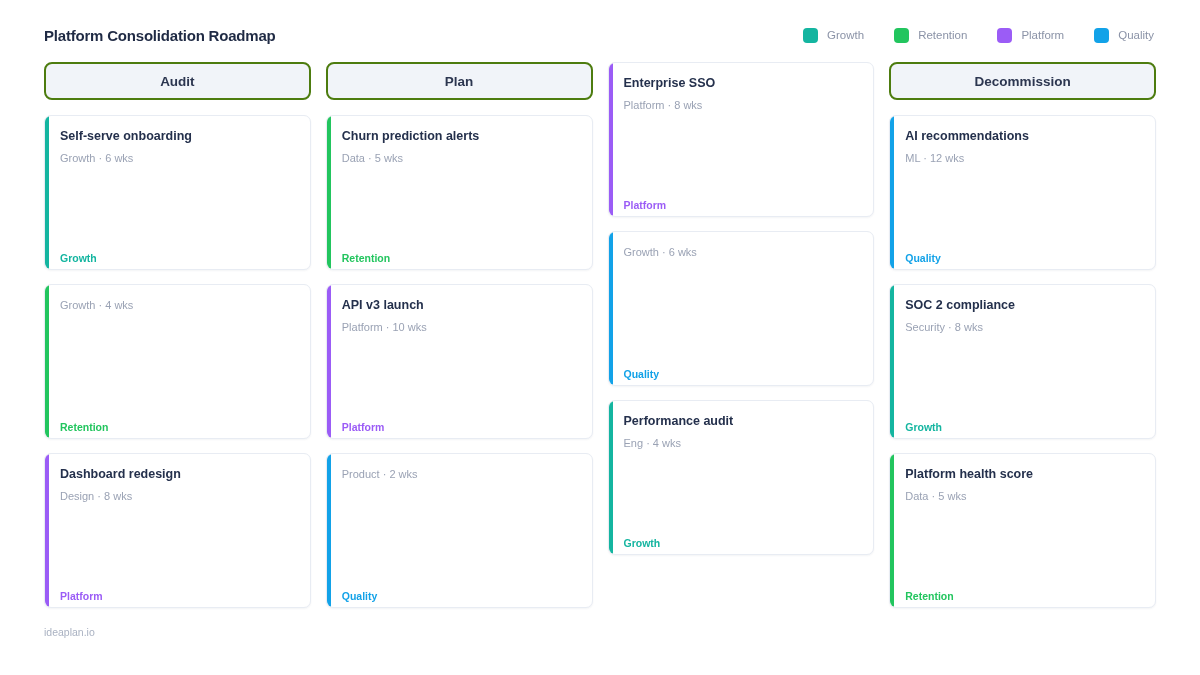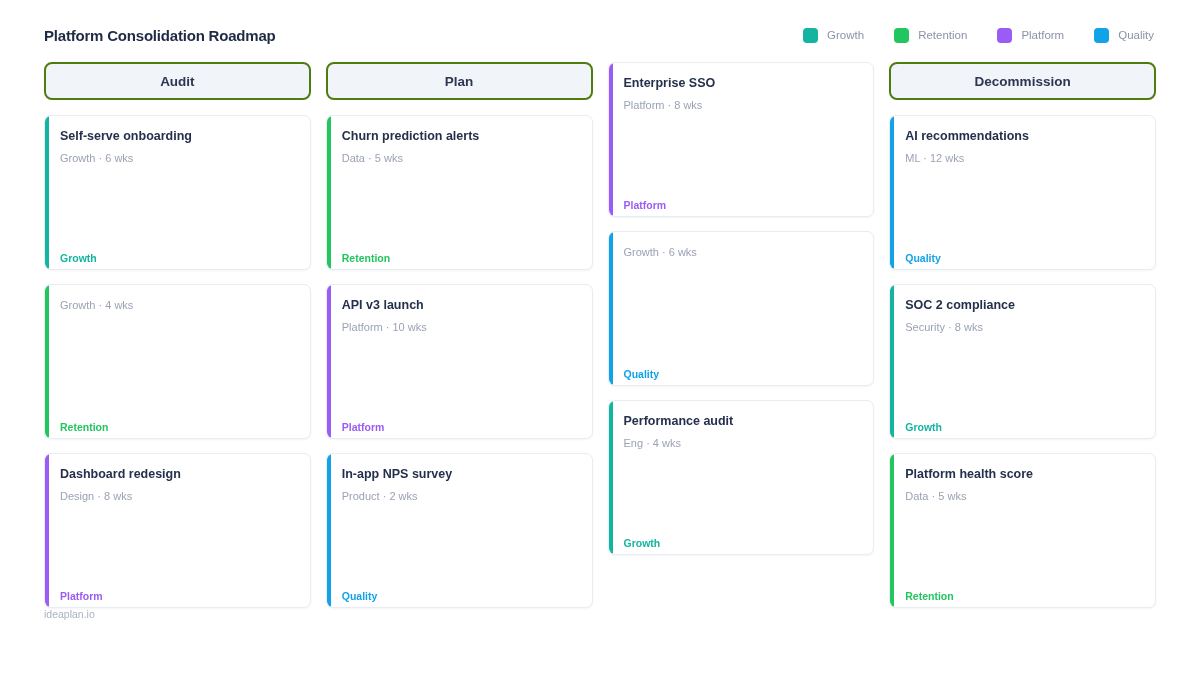--- a/index.html
+++ b/index.html
@@ -134,20 +134,21 @@
   .card-spacer { flex: 1 1 auto; }
 
   .card-tag {
     font-size: 10.5px;
     font-weight: bold;
     line-height: 1.2;
   }
 
   
   .footer {
+    margin-top: 18px;
     font-size: 10.5px;
     color: #aab2c2;
   }
 </style>
 </head>
 <body>
 
 <div class="page">
 
   <div class="topbar">
@@ -210,21 +211,20 @@
           </div>
           <div class="card">
             <div class="card-accent" style="background: rgb(155, 92, 246);"></div>
             <div class="card-title">API v3 launch</div>
             <div class="card-meta">Platform · 10 wks</div>
             <div class="card-spacer"></div>
             <div class="card-tag" style="color: rgb(155, 92, 246);">Platform</div>
           </div>
           <div class="card">
             <div class="card-accent" style="background: rgb(18, 162, 232);"></div>
-            <div class="card-title">In-app NPS survey</div>
             <div class="card-meta">Product · 2 wks</div>
             <div class="card-spacer"></div>
             <div class="card-tag" style="color: rgb(18, 162, 232);">Quality</div>
           </div>
         </div>
       </div>
       <div class="column">
         <div class="card-stack">
           <div class="card">
             <div class="card-accent" style="background: rgb(155, 92, 246);"></div>

